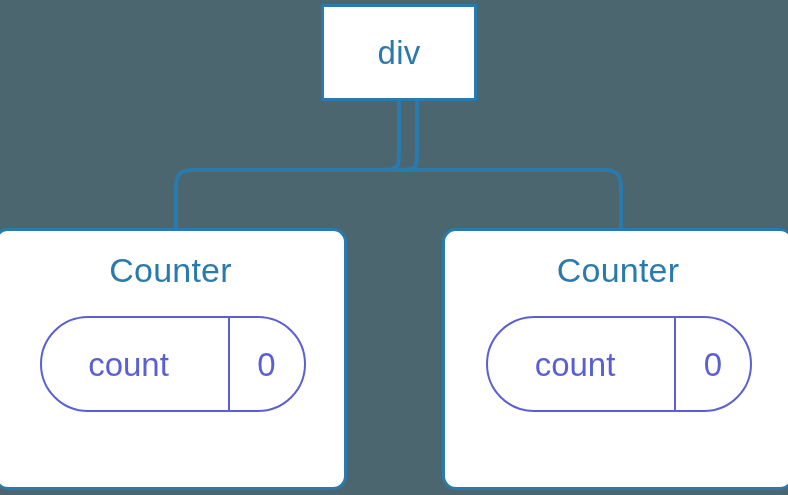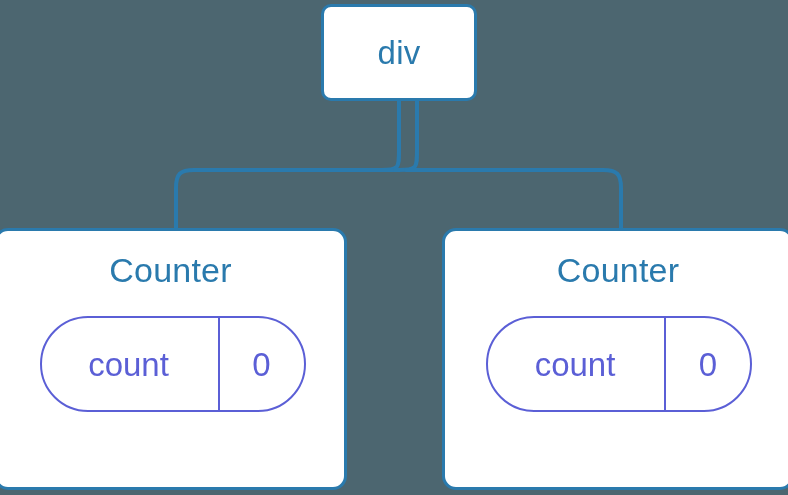--- a/index.html
+++ b/index.html
@@ -38,21 +38,21 @@
     box-sizing: border-box;
     z-index: 2;
   }
 
   
   #root-node {
     left: 321px;
     top: 4px;
     width: 156px;
     height: 97px;
-    border-radius: 10px;
+    border-radius: 2px;
     display: flex;
     align-items: center;
     justify-content: center;
   }
   .root-label {
     color: #2a7aad;
     font-size: 33px;
     line-height: 1;
     letter-spacing: 0.2px;
   }
@@ -103,21 +103,21 @@
     display: flex;
     align-items: center;
     justify-content: center;
     color: #5b5fd6;
     font-size: 33px;
     line-height: 1;
   }
   .pill-key {
     flex: 0 0 174px;
     border-right: 2px solid #5b5fd6;
-    padding-right: 2px;
+    padding-right: 12px;
   }
   .pill-val {
     flex: 1 1 auto;
   }
 </style>
 </head>
 <body>
 
 <div id="stage">
 

